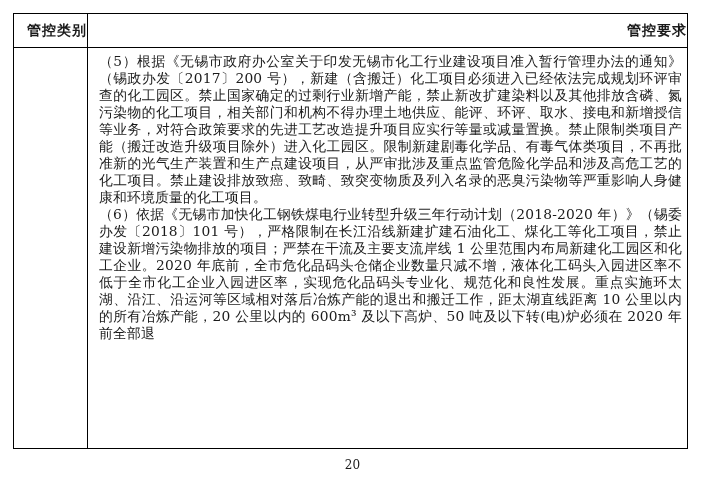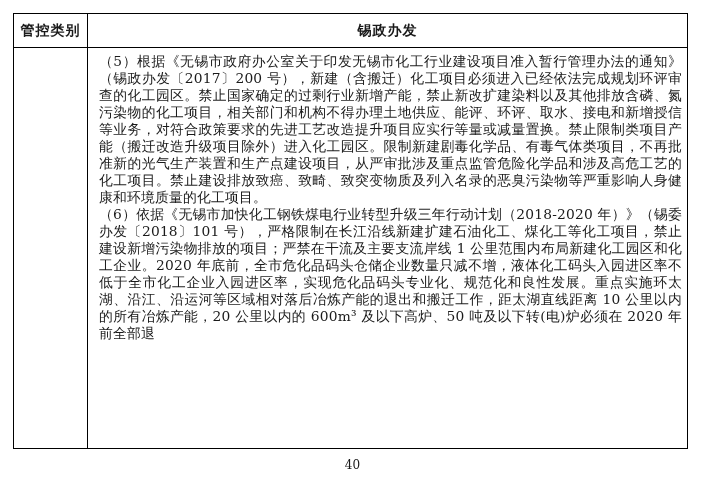--- a/index.html
+++ b/index.html
@@ -25,21 +25,21 @@
     table-layout: fixed;
   }
   .doc-table th,
   .doc-table td {
     border: 1px solid #000000;
   }
   .doc-table th {
     height: 33px;
     font-size: 14px;
     font-weight: bold;
-    text-align: center;
+    text-align: right;
     vertical-align: middle;
     padding: 0;
     letter-spacing: 1px;
   }
   .col-category {
     width: 74px;
   }
   .cell-category {
     vertical-align: top;
   }
@@ -68,27 +68,27 @@
 <body>
 
 <table class="doc-table">
   <colgroup>
     <col class="col-category">
     <col>
   </colgroup>
   <thead>
     <tr>
       <th>管控类别</th>
-      <th>锡政办发</th>
+      <th>管控要求</th>
     </tr>
   </thead>
   <tbody>
     <tr>
       <td class="cell-category"></td>
       <td class="cell-requirements">
         <p>（5）根据《无锡市政府办公室关于印发无锡市化工行业建设项目准入暂行管理办法的通知》（锡政办发〔2017〕200 号），新建（含搬迁）化工项目必须进入已经依法完成规划环评审查的化工园区。禁止国家确定的过剩行业新增产能，禁止新改扩建染料以及其他排放含磷、氮污染物的化工项目，相关部门和机构不得办理土地供应、能评、环评、取水、接电和新增授信等业务，对符合政策要求的先进工艺改造提升项目应实行等量或减量置换。禁止限制类项目产能（搬迁改造升级项目除外）进入化工园区。限制新建剧毒化学品、有毒气体类项目，不再批准新的光气生产装置和生产点建设项目，从严审批涉及重点监管危险化学品和涉及高危工艺的化工项目。禁止建设排放致癌、致畸、致突变物质及列入名录的恶臭污染物等严重影响人身健康和环境质量的化工项目。</p>
         <p>（6）依据《无锡市加快化工钢铁煤电行业转型升级三年行动计划（2018-2020 年）》（锡委办发〔2018〕101 号），严格限制在长江沿线新建扩建石油化工、煤化工等化工项目，禁止建设新增污染物排放的项目；严禁在干流及主要支流岸线 1 公里范围内布局新建化工园区和化工企业。2020 年底前，全市危化品码头仓储企业数量只减不增，液体化工码头入园进区率不低于全市化工企业入园进区率，实现危化品码头专业化、规范化和良性发展。重点实施环太湖、沿江、沿运河等区域相对落后冶炼产能的退出和搬迁工作，距太湖直线距离 10 公里以内的所有冶炼产能，20 公里以内的 600m³ 及以下高炉、50 吨及以下转(电)炉必须在 2020 年前全部退</p>
       </td>
     </tr>
   </tbody>
 </table>
 
-<div class="page-number">40</div>
+<div class="page-number">20</div>
 
 </body></html>

